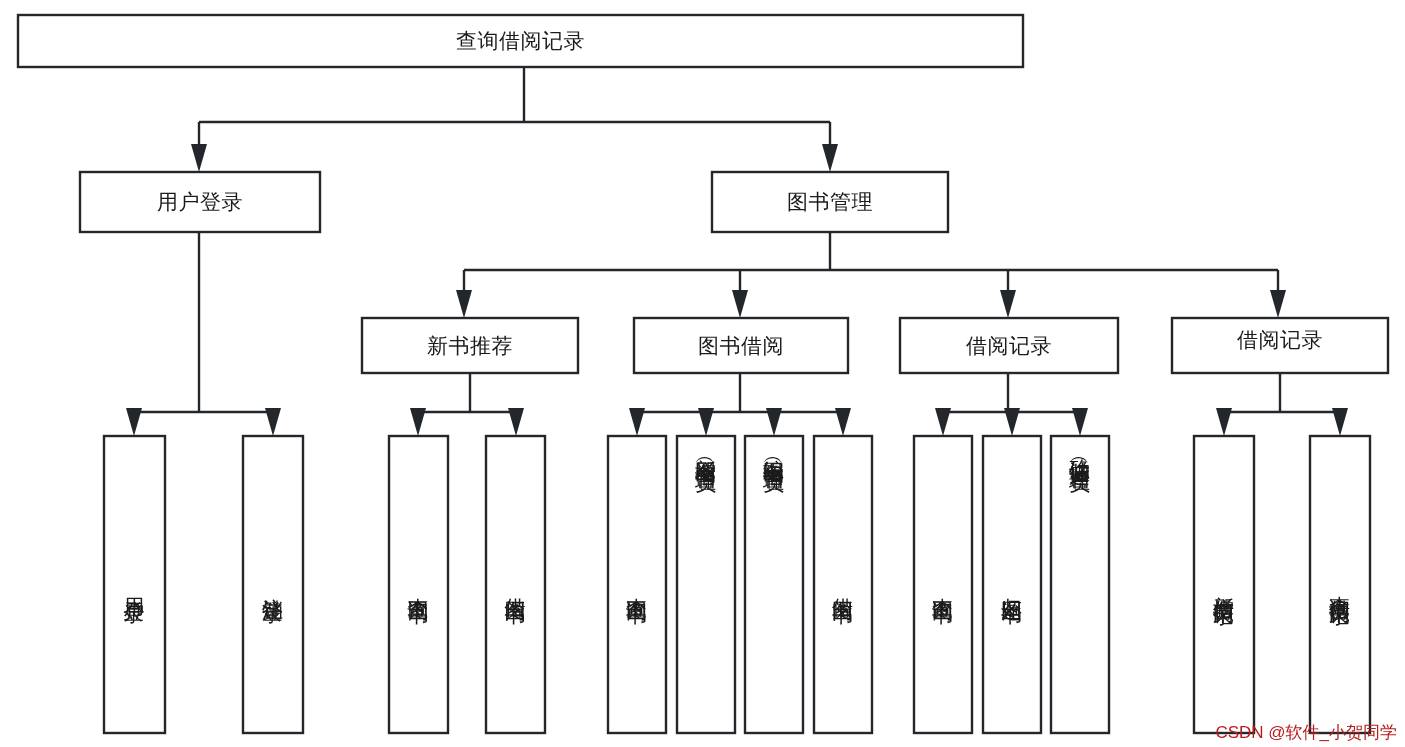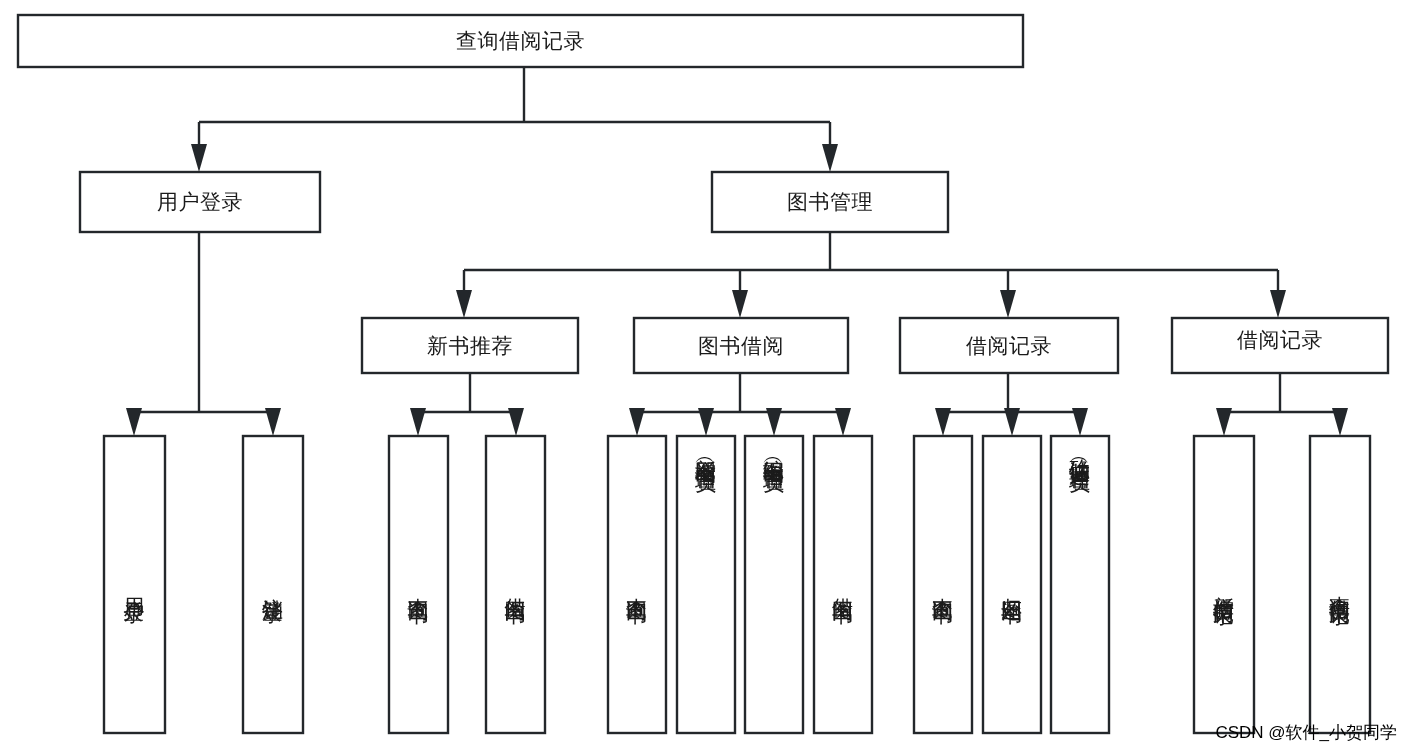--- a/index.html
+++ b/index.html
@@ -68,21 +68,21 @@
   .node-label-v.align-top {
     justify-content: flex-start;
     padding-top: 6px;
     box-sizing: border-box;
   }
   #watermark {
     position: absolute;
     right: 8px;
     bottom: 3px;
     font-size: 17px;
-    color: #000000;
+    color: #b91c1c;
     white-space: nowrap;
     pointer-events: none;
   }
 </style>
 </head>
 <body>
 
 <div id="diagram-root">
 
   <svg id="tree-svg" viewBox="0 0 1405 747" xmlns="http://www.w3.org/2000/svg">

